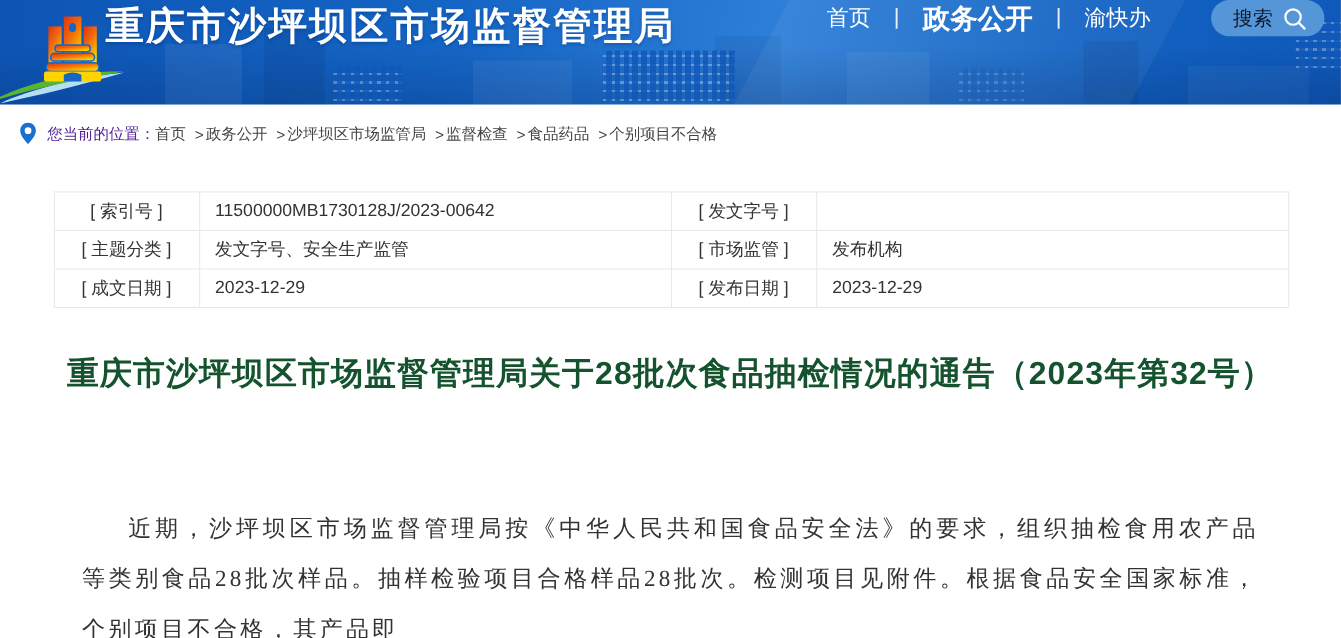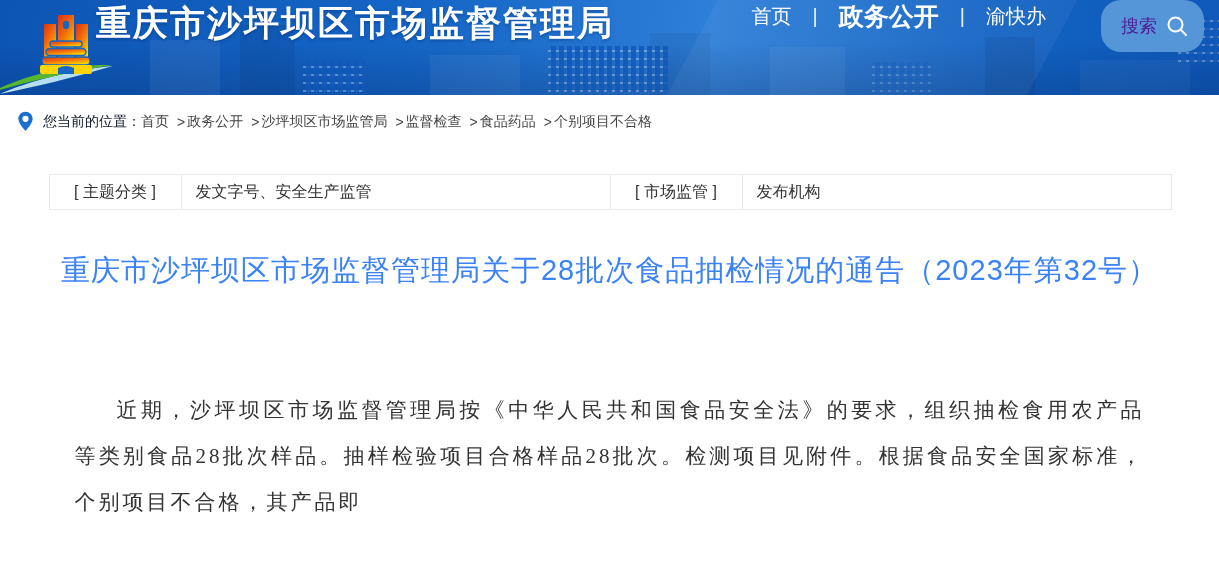--- a/index.html
+++ b/index.html
@@ -45,42 +45,42 @@
   .site-title{
     margin:0 0 4px 96px;color:#fff;font-size:35px;font-weight:bold;letter-spacing:2px;
     z-index:3;text-shadow:0 2px 3px rgba(0,40,100,.35);white-space:nowrap;
   }
   .main-nav{margin-left:auto;display:flex;align-items:center;z-index:3;}
   .nav-link{color:#fff;text-decoration:none;font-size:20px;margin:0 21px;cursor:pointer;white-space:nowrap;}
   .nav-link.active{font-size:25px;font-weight:bold;}
   .nav-sep{color:rgba(255,255,255,.9);font-size:20px;font-weight:300;}
   .search-pill{
     display:flex;align-items:center;gap:9px;margin:0 15px 0 34px;z-index:3;
-    background:#5596d8;border:none;border-radius:20px;height:52px;padding:0 16px 0 20px;
-    color:#4c1d95;font-size:18px;cursor:pointer;font-family:inherit;
+    background:#5596d8;border:none;border-radius:20px;height:33px;padding:0 16px 0 20px;
+    color:#0f172a;font-size:18px;cursor:pointer;font-family:inherit;
   }
   
   .breadcrumb{display:flex;align-items:center;padding:16px 0 0 17px;color:#444;font-size:14px;}
   .breadcrumb .pin{margin-right:9px;flex:0 0 auto;}
-  .bc-prefix{color:#0f172a;}
+  .bc-prefix{color:#4c1d95;}
   .bc-link{color:#444;text-decoration:none;cursor:pointer;}
   .bc-sep{margin:0 2px 0 8px;color:#444;}
   
   .container{width:1122px;margin:42px auto 0;}
   table.doc-info{width:100%;border-collapse:collapse;table-layout:fixed;}
   table.doc-info td{
     border:1px solid #e9e9e9;height:35px;font-size:16px;color:#333;
     box-sizing:border-box;overflow:hidden;white-space:nowrap;
   }
   td.lbl{text-align:center;}
   td.val{padding-left:14px;}
   
   .article-title{
     margin:40px 18px 0;text-align:center;font-size:29px;line-height:40px;
-    color:#3b82f6;font-weight:normal;letter-spacing:1px;
+    color:#14532d;font-weight:bold;letter-spacing:1px;
   }
   .article-body{width:1070px;margin:97px auto 0;}
   .article-body p{
     margin:0;font-family:"Liberation Serif","DejaVu Serif",serif;
     font-size:21px;color:#333;line-height:46px;
     text-align:justify;letter-spacing:3px;text-indent:2em;
   }
 </style>
 </head>
 <body>
@@ -155,24 +155,36 @@
 <div class="container">
   <table class="doc-info">
     <colgroup>
         <col style="width:132px">
         <col style="width:429px">
         <col style="width:132px">
         <col style="width:429px">
       </colgroup>
     <tbody>
       <tr>
+        <td class="lbl">[ 索引号 ]</td>
+        <td class="val">11500000MB1730128J/2023-00642</td>
+        <td class="lbl">[ 发文字号 ]</td>
+        <td class="val"></td>
+      </tr>
+      <tr>
         <td class="lbl">[ 主题分类 ]</td>
         <td class="val">发文字号、安全生产监管</td>
         <td class="lbl">[ 市场监管 ]</td>
         <td class="val">发布机构</td>
+      </tr>
+      <tr>
+        <td class="lbl">[ 成文日期 ]</td>
+        <td class="val">2023-12-29</td>
+        <td class="lbl">[ 发布日期 ]</td>
+        <td class="val">2023-12-29</td>
       </tr>
     </tbody>
   </table>
 </div>
 
 <h2 class="article-title">重庆市沙坪坝区市场监督管理局关于28批次食品抽检情况的通告（2023年第32号）</h2>
 
 <div class="article-body">
   <p>近期，沙坪坝区市场监督管理局按《中华人民共和国食品安全法》的要求，组织抽检食用农产品等类别食品28批次样品。抽样检验项目合格样品28批次。检测项目见附件。根据食品安全国家标准，个别项目不合格，其产品即</p>
 </div>

